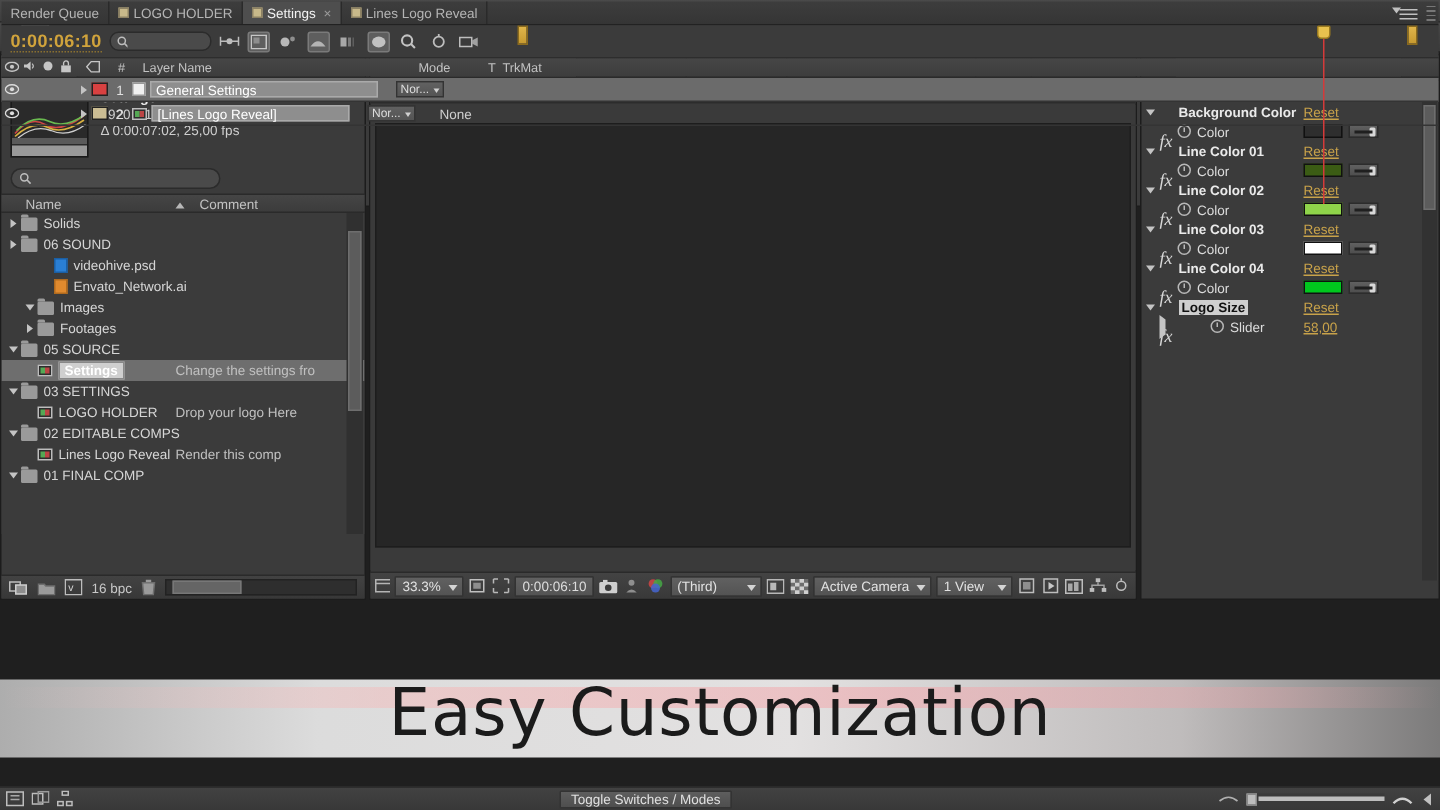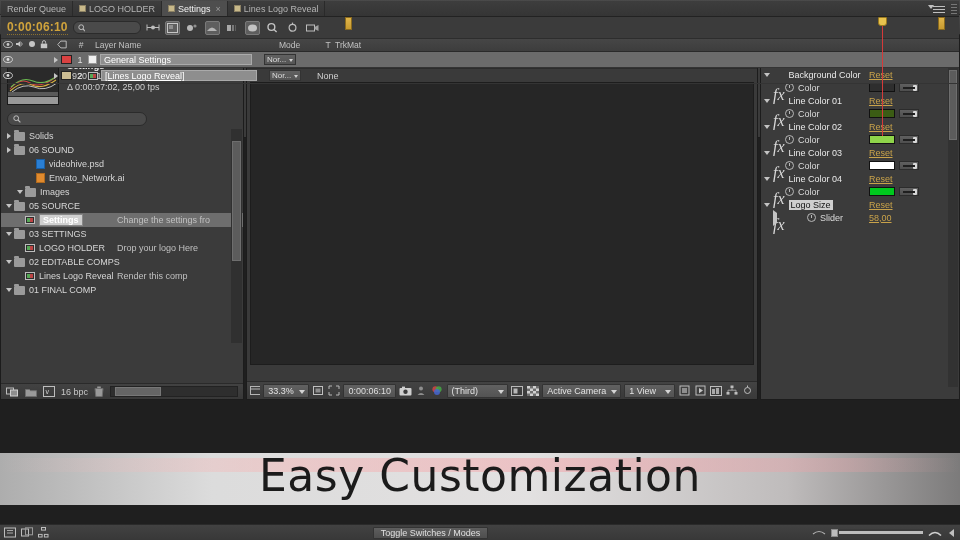--- a/index.html
+++ b/index.html
@@ -179,22 +179,22 @@
     background:#4e4e4e;color:#f0f0f0;font-size:9px;white-space:nowrap; border-right:1px solid #2a2a2a;}
   .fx-red { width:8px;height:8px;background:#c0392b; flex:none;}
   .fx-sub { height:13px; display:flex; align-items:center; padding-left:5px;
     font-size:9px; color:#c8c8c8; background:#3b3b3b; border-bottom:1px solid #2e2e2e;}
   .fx-list { position:absolute; left:0; top:31px; right:11px; bottom:12px; overflow:hidden; }
   .fx-eff { height:13px; display:flex; align-items:center; font-size:9px; position:relative; }
   .fx-eff.sel .fxname { background:#cfcfcf; color:#111; padding:0 2px; }
   .fx-eff .tw { width:12px; display:flex; align-items:center; justify-content:center; }
   .tw .tri-d { border-left:3.5px solid transparent;border-right:3.5px solid transparent;border-top:4px solid #c4c4c4;}
   .tw .tri-r { border-top:3.5px solid transparent;border-bottom:3.5px solid transparent;border-left:4px solid #c4c4c4;}
-  .fx-ic { font-style:italic; font-family:"Liberation Serif", serif; color:#d8d8d8; margin-right:4px; font-size:16px;margin-top:40px;}
-  .fxname { font-weight:normal; color:#eaeaea; }
+  .fx-ic { font-style:italic; font-family:"Liberation Serif", serif; color:#d8d8d8; margin-right:4px; font-size:12px;margin-top:40px;}
+  .fxname { font-weight:bold; color:#eaeaea; }
   .fx-reset { position:absolute; left:108px; color:#c8a24a; text-decoration:underline; }
   .fx-prop { height:13px; display:flex; align-items:center; font-size:9px; position:relative; padding-left:24px; }
   .stopwatch { width:9px;height:9px;border:1px solid #b8b8b8;border-radius:50%; margin-right:4px; position:relative; flex:none;}
   .stopwatch:after{content:'';position:absolute;left:3px;top:1px;width:1px;height:3px;background:#b8b8b8;}
   .proplabel { color:#dcdcdc; }
   .swatch { position:absolute; left:108px; top:2px; width:26px; height:9px; border:1px solid #111; }
   .eyedrop { position:absolute; left:138px; top:2px; width:20px; height:9px;
     background: linear-gradient(#606060,#4e4e4e); border:1px solid #2c2c2c; }
   .eyedrop:after{content:'';position:absolute;left:3px;top:3px;width:12px;height:2px;background:#1f1f1f;}
   .eyedrop:before{content:'';position:absolute;left:13px;top:1px;width:4px;height:6px;background:#d8d8d8;border-radius:1px;}
@@ -422,20 +422,27 @@
     <div class="searchrow">
       <div class="searchbox">
         <svg width="8" height="8">
             <circle cx="3.2" cy="3.2" r="2.4" fill="none" stroke="#bdbdbd" stroke-width="1"></circle>
             <line x1="5" y1="5" x2="7.4" y2="7.4" stroke="#bdbdbd" stroke-width="1.1"></line>
           </svg>
         <input type="text" placeholder="" style="">
       </div>
     </div>
 
+    <div class="list-head">
+      <div class="lh-name">
+        <span>Name</span>
+        <span class="sortarrow"></span>
+      </div>
+      <div class="lh-comment">Comment</div>
+    </div>
 
     <div class="itemlist" id="project-items">
       <div class="irow" style="padding-left: 3px;">
           <div class="disc">
             <span class="tri-r"></span>
           </div>
           <span class="ico-folder"></span>
           <span class="iname">Solids</span>
         </div>
         <div class="irow" style="padding-left: 3px;">
@@ -454,20 +461,27 @@
           <div class="disc"></div>
           <span class="ico-ai"></span>
           <span class="iname">Envato_Network.ai</span>
         </div>
         <div class="irow" style="padding-left: 14px;">
           <div class="disc">
             <span class="tri-d"></span>
           </div>
           <span class="ico-folder"></span>
           <span class="iname">Images</span>
+        </div>
+        <div class="irow" style="padding-left: 14px;">
+          <div class="disc">
+            <span class="tri-r"></span>
+          </div>
+          <span class="ico-folder"></span>
+          <span class="iname">Footages</span>
         </div>
         <div class="irow" style="padding-left: 3px;">
           <div class="disc">
             <span class="tri-d"></span>
           </div>
           <span class="ico-folder"></span>
           <span class="iname">05 SOURCE</span>
         </div>
         <div class="irow sel" style="padding-left: 14px;">
           <div class="disc"></div>
@@ -956,21 +970,21 @@
           </span>
           <span style="width:12px"></span>
           <span style="width:11px"></span>
           <span style="width:14px"></span>
           <span style="width:10px;display:flex;justify-content:center">
             <span style="border-top:3.5px solid transparent;border-bottom:3.5px solid transparent;border-left:4px solid #c4c4c4"></span>
           </span>
           <span class="colorchip" style="background: rgb(203, 189, 147);"></span>
           <span style="width: 16px; text-align: center; color: rgb(224, 224, 224);">2</span>
           <span class="ico-comp" style="margin-right: 3px; flex: 0 0 auto;"></span>
-          <span class="lname-box" style="width: 156px; text-decoration: underline;">[Lines Logo Reveal]</span>
+          <span class="lname-box" style="width: 132px;">[Lines Logo Reveal]</span>
           <span class="mode-ctl" style="margin-left: 12px;">
             <span>Nor...</span>
             <span class="arrow"></span>
           </span>
           <span style="margin-left: 16px; width: 40px; color: rgb(207, 207, 207);">None</span>
         </div>
       </div>
 
     <div class="tl-foot">
       <svg width="12" height="11">

